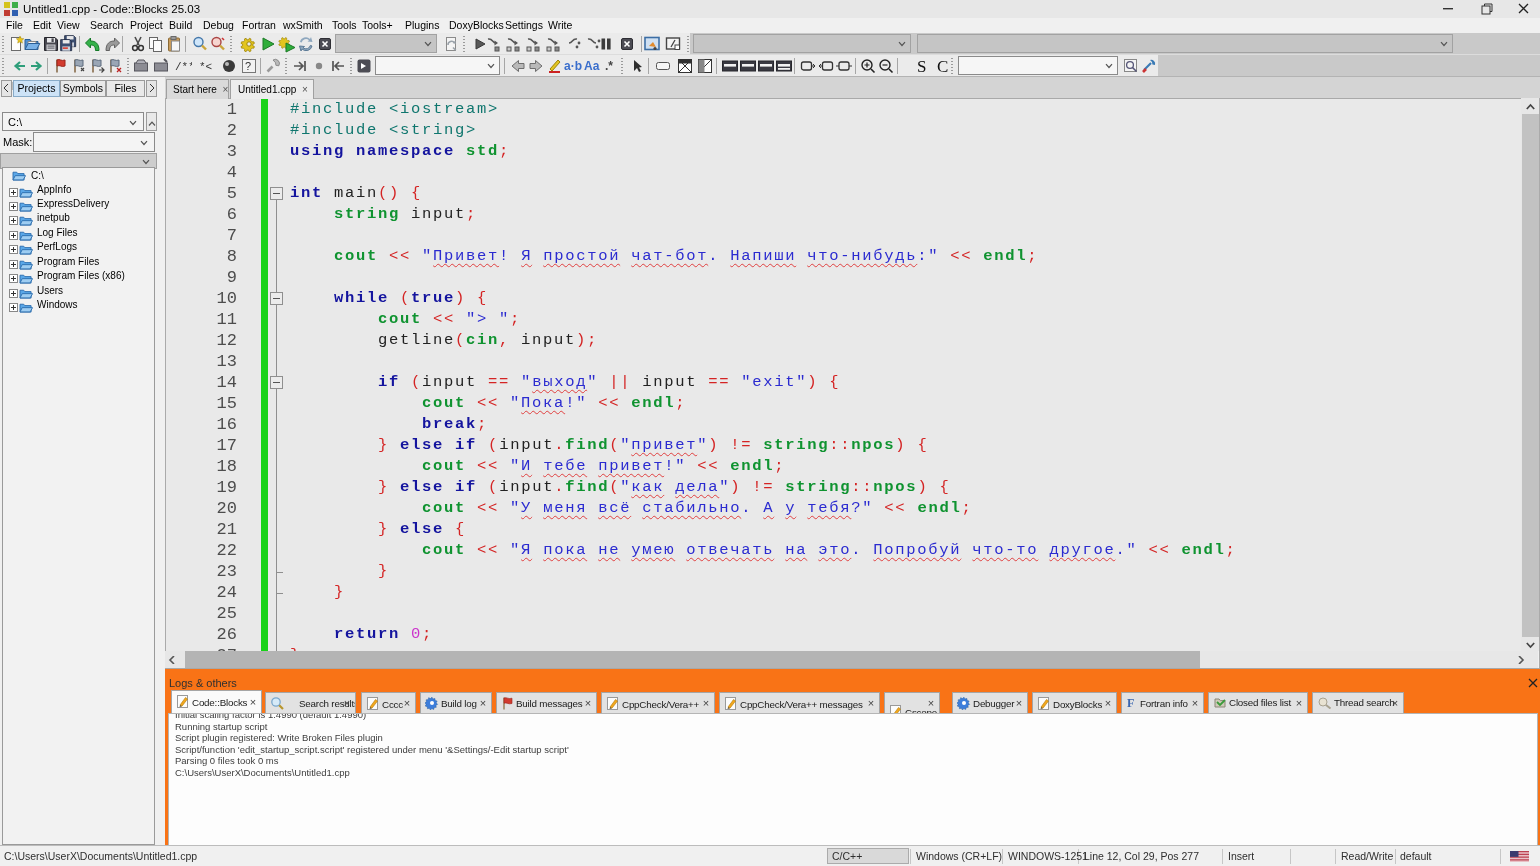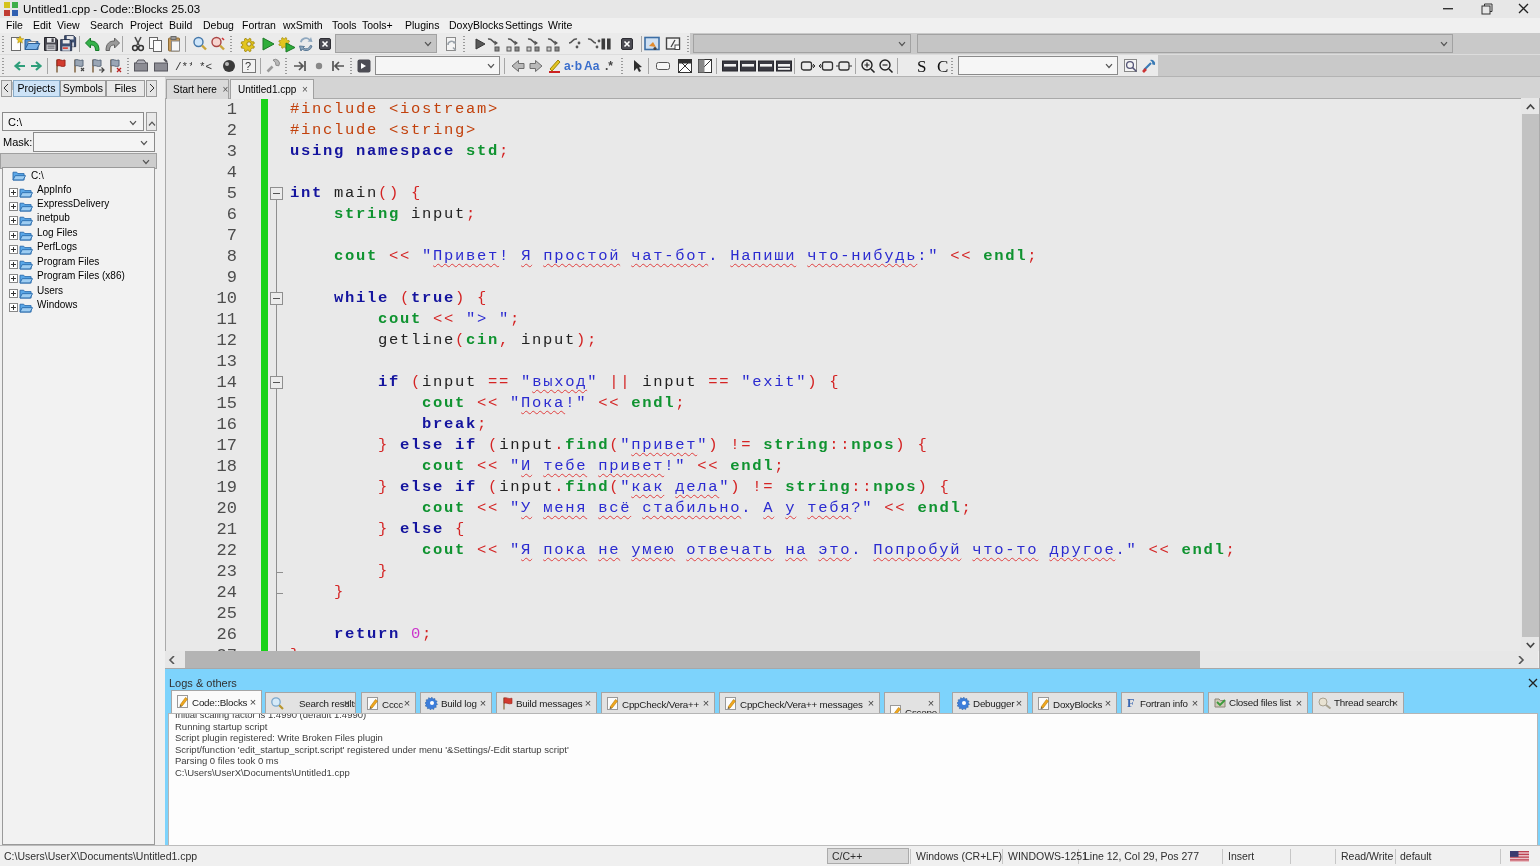--- a/index.html
+++ b/index.html
@@ -23,34 +23,34 @@
   .combow { top:1px; height:19px; background:#f6f6f6; border:1px solid #8a8a8a; }
   .carr { position:absolute; right:4px; top:6px; }
   
   #leftpanel { position:absolute; left:0; top:77px; width:157px; height:768px; background:#f0f0f0; }
   #splitter  { position:absolute; left:157px; top:77px; width:8px; height:768px; background:#f0f0f0; }
   #tabstrip  { position:absolute; left:165px; top:77px; width:1375px; height:22px; background:#d4d4d4; border-bottom:1px solid #a9a9a9; }
   #editor    { position:absolute; left:165px; top:99px; width:1356px; height:552px; background:#e9e9e9; overflow:hidden; }
   #hscroll   { position:absolute; left:165px; top:651px; width:1373px; height:17px; background:#e7e7e7; }
   #vscroll   { position:absolute; left:1521px; top:98px; width:18px; height:553px; background:#e7e7e7; }
   #rstrip    { position:absolute; left:1539px; top:98px; width:1px; height:570px; background:#aaaaaa; }
-  #logpanel  { position:absolute; left:165px; top:668px; width:1375px; height:177px; background:#7dd3fc; border-top:1px solid #a8a8a8; }
+  #logpanel  { position:absolute; left:165px; top:668px; width:1375px; height:177px; background:#f97316; border-top:1px solid #a8a8a8; }
   #statusbar { position:absolute; left:0; top:845px; width:1540px; height:21px; background:#f0f0f0; border-top:1px solid #bcbcbc; font-size:10.5px; color:#2e2e2e; }
   #statusbar span { position:absolute; top:4px; }
   
   #code { position:absolute; left:125px; top:0; font-family:"Liberation Mono", monospace;
           font-size:15.5px; letter-spacing:1.7px; line-height:21px; white-space:pre; color:#222; }
   #gutter { position:absolute; left:0; top:0; width:72px; text-align:right;
           font-family:"Liberation Mono", monospace; font-size:17px; letter-spacing:0; line-height:21px;
           color:#4d4d4d; white-space:pre; }
   .k { color:#14149e; font-weight:bold; }
   .t { color:#0f9330; font-weight:bold; }
   .o { color:#d42424; }
   .s { color:#2b2bd0; }
-  .pp{ color:#c2410c; }
+  .pp{ color:#0f766e; }
   .n { color:#cc33cc; }
   .u { text-decoration:underline wavy #e04040 1px; text-underline-offset:3px; text-decoration-skip-ink:none;font-family:Liberation Mono, monospace; }
   
   .lp-caption { position:absolute; font-size:11px; color:#303030; }
   .minitab { position:absolute; top:3px; height:17px; font-size:10.5px; color:#000; border:1px solid #9b9b9b;
              background:#e9e9e9; text-align:center; line-height:15px; }
   .tree { position:absolute; font-size:10px; color:#000; }
   
   .ltab { position:absolute; font-size:9.8px; letter-spacing:-0.2px; color:#1a1a1a; border:1px solid #a5a5a5; border-bottom:none; }
   .ltab .lx { color:#444; font-size:11px; }

